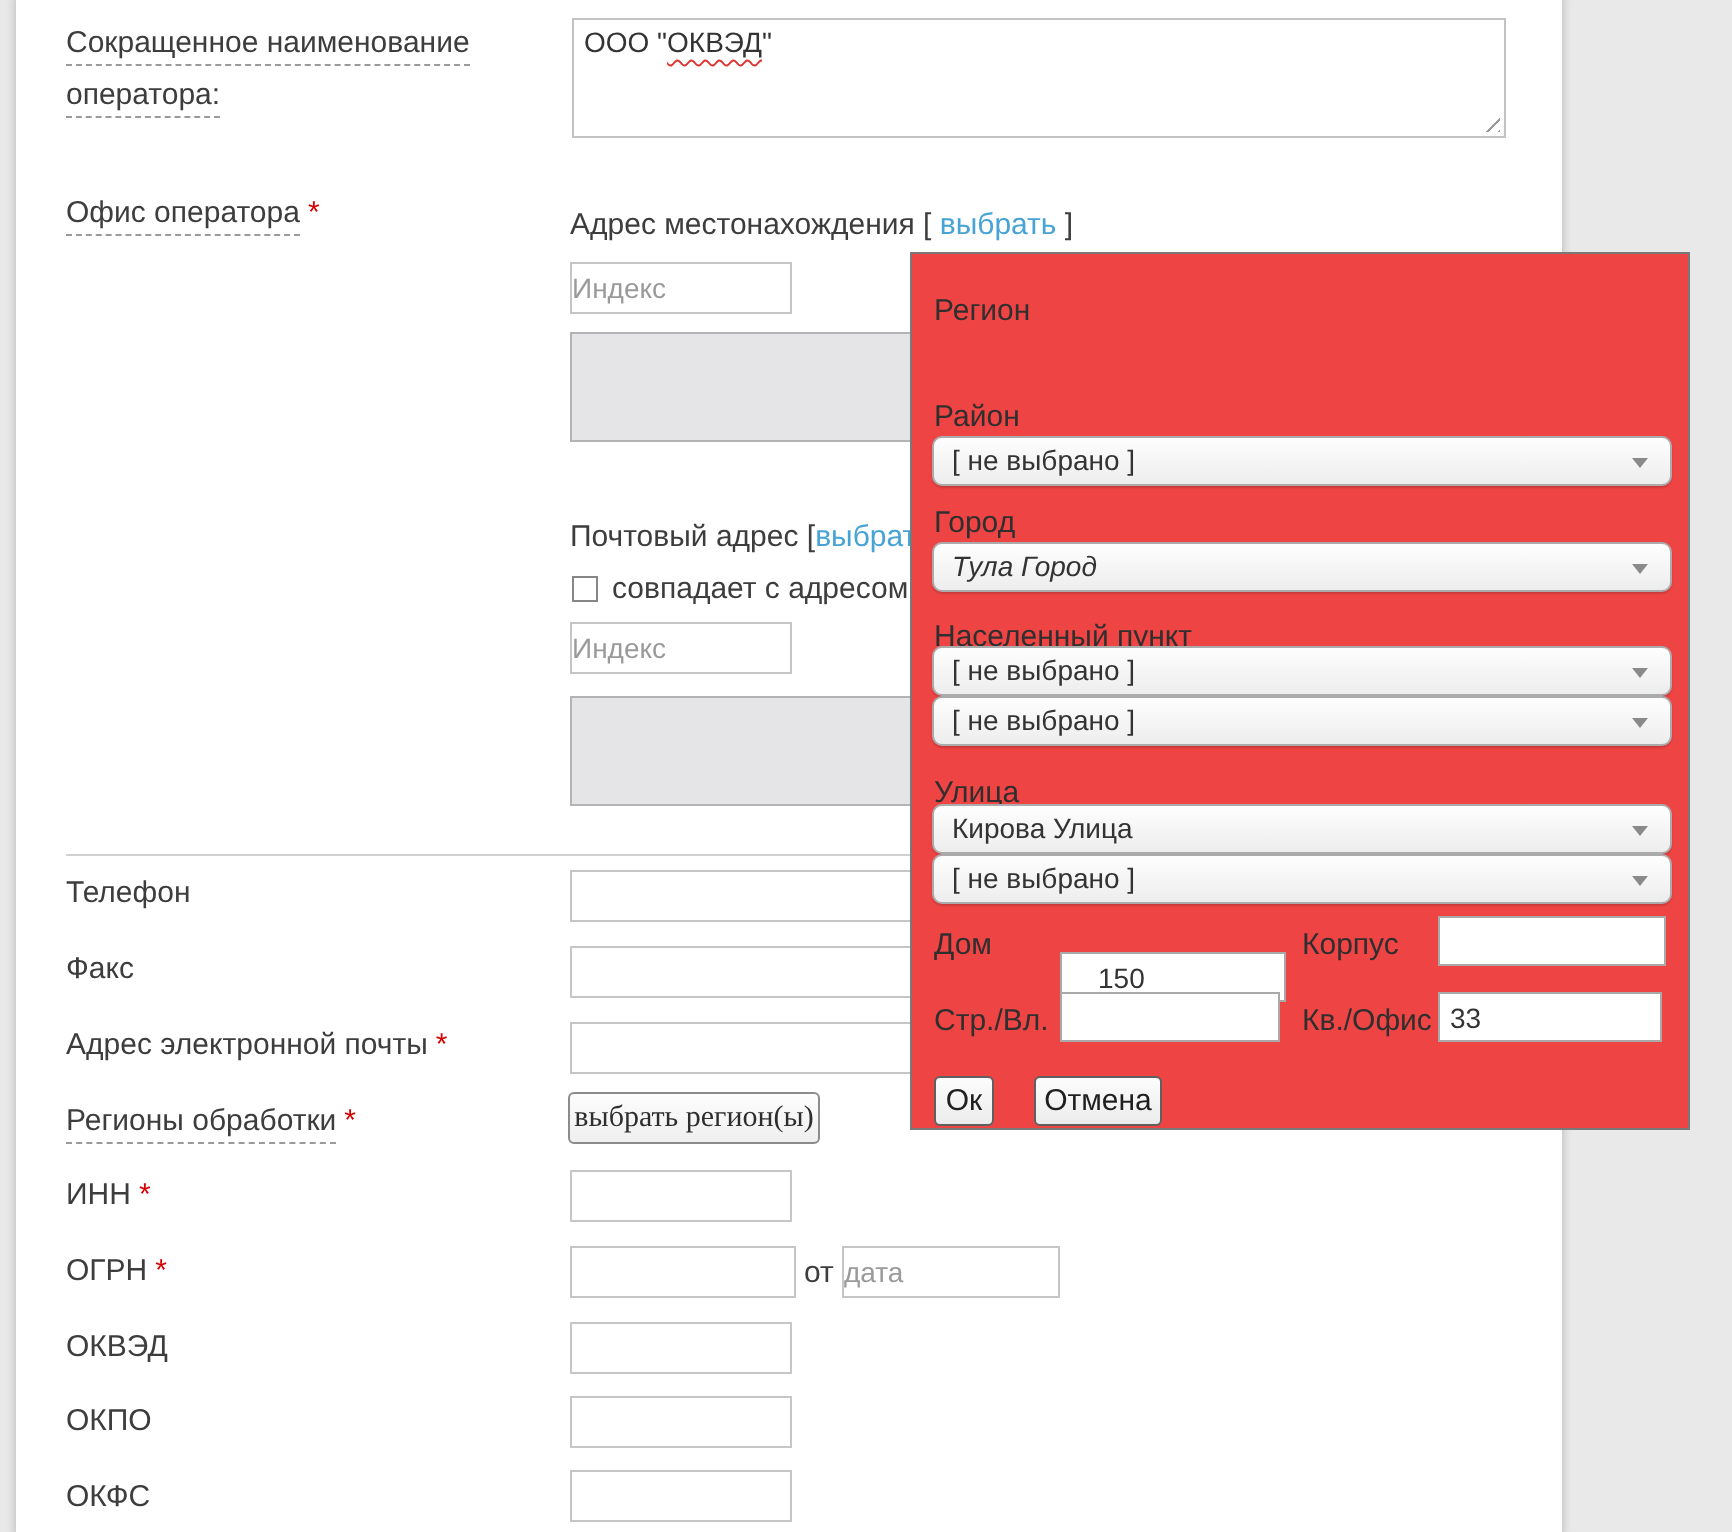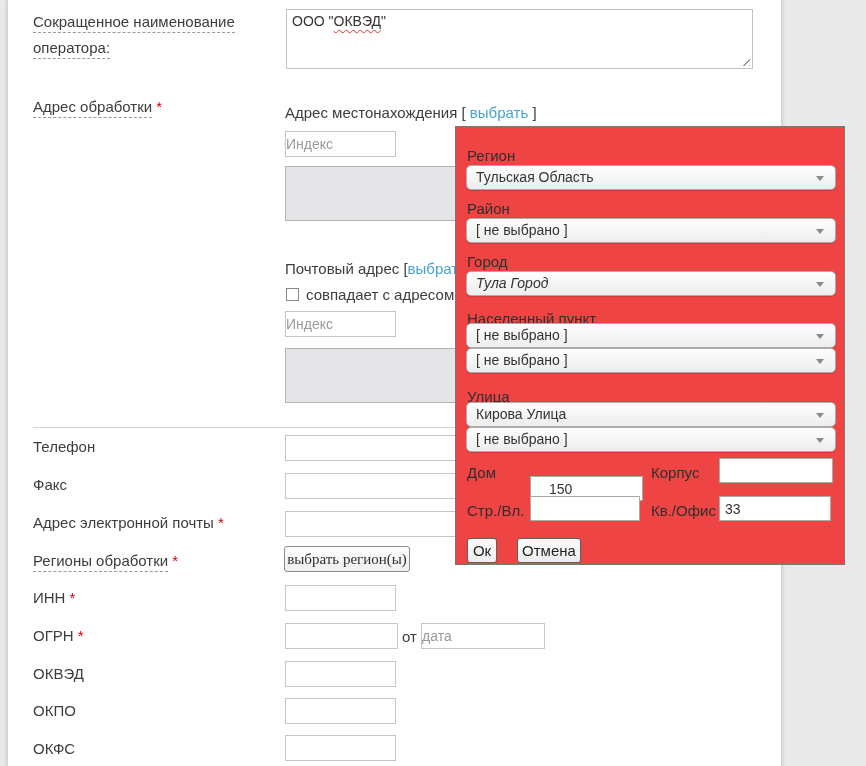--- a/index.html
+++ b/index.html
@@ -59,21 +59,21 @@
 
   <div class="lbl wrap" style="left:33px;top:9px;width:240px;line-height:26px;">
     <span class="dashed">Сокращенное наименование оператора:</span>
   </div>
   <div class="textarea-box" style="left:286px;top:9px;width:467px;height:60px;">
     <span>ООО "</span><span class="misspell">ОКВЭД</span><span>"</span>
     <i class="resize-grip"></i>
   </div>
 
   <div class="lbl" style="left:33px;top:97px;">
-    <span class="dashed">Адрес обработки</span><span class="req">*</span>
+    <span class="dashed">Офис оператора</span><span class="req">*</span>
   </div>
 
   <div class="lbl" style="left:285px;top:103px;">
     <span>Адрес местонахождения [ </span><span class="link">выбрать</span><span> ]</span>
   </div>
   <input class="ti" style="left: 285px; top: 131px; width: 111px;" placeholder="Индекс">
   <div class="gray-area" style="left:285px;top:166px;width:382px;height:55px;"></div>
 
   <div class="lbl" style="left:285px;top:259px;">
     <span>Почтовый адрес [</span><span class="link">выбрать</span><span> ]</span>
@@ -104,37 +104,33 @@
   <div class="lbl" style="left:33px;top:588px;">
     <span>ИНН</span><span class="req">*</span>
   </div>
   <input class="ti" style="left: 285px; top: 585px; width: 111px;">
 
   <div class="lbl" style="left:33px;top:626px;">
     <span>ОГРН</span><span class="req">*</span>
   </div>
   <input class="ti" style="left: 285px; top: 623px; width: 113px;">
   <div class="lbl" style="left:402px;top:627px;">от</div>
-  <input class="ti" style="left: 421px; top: 623px; width: 124px;" placeholder="дата">
+  <input class="ti" style="left: 421px; top: 623px; width: 109px;" placeholder="дата">
 
   <div class="lbl" style="left:33px;top:664px;">ОКВЭД</div>
   <input class="ti" style="left: 285px; top: 661px; width: 111px;">
 
   <div class="lbl" style="left:33px;top:701px;">ОКПО</div>
   <input class="ti" style="left: 285px; top: 698px; width: 111px;">
 
   <div class="lbl" style="left:33px;top:739px;">ОКФС</div>
   <input class="ti" style="left: 285px; top: 735px; width: 111px;">
 
   <div class="popup">
     <div class="plbl" style="top:20px;">Регион</div>
-    <div class="dd" style="top:38px;">
-      <span>Тульская Область</span>
-      <i class="dd-arrow"></i>
-    </div>
 
     <div class="plbl" style="top:73px;">Район</div>
     <div class="dd" style="top:91px;">
       <span>[ не выбрано ]</span>
       <i class="dd-arrow"></i>
     </div>
 
     <div class="plbl" style="top:126px;">Город</div>
     <div class="dd" style="top:144px;font-style:italic;">
       <span>Тула Город</span>

